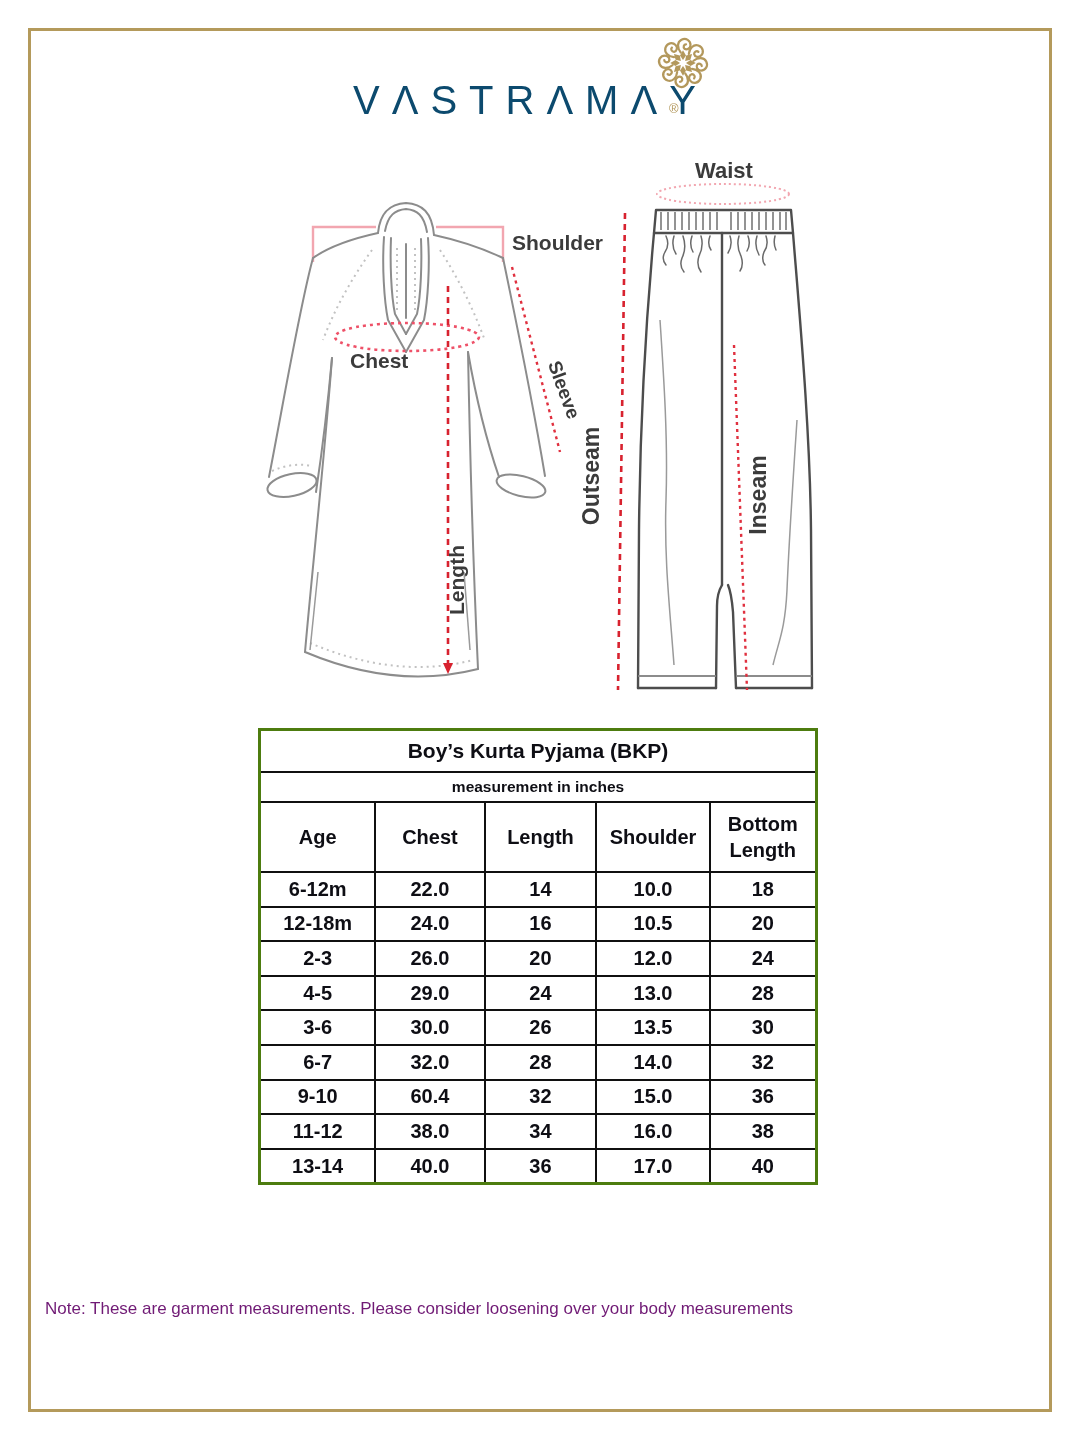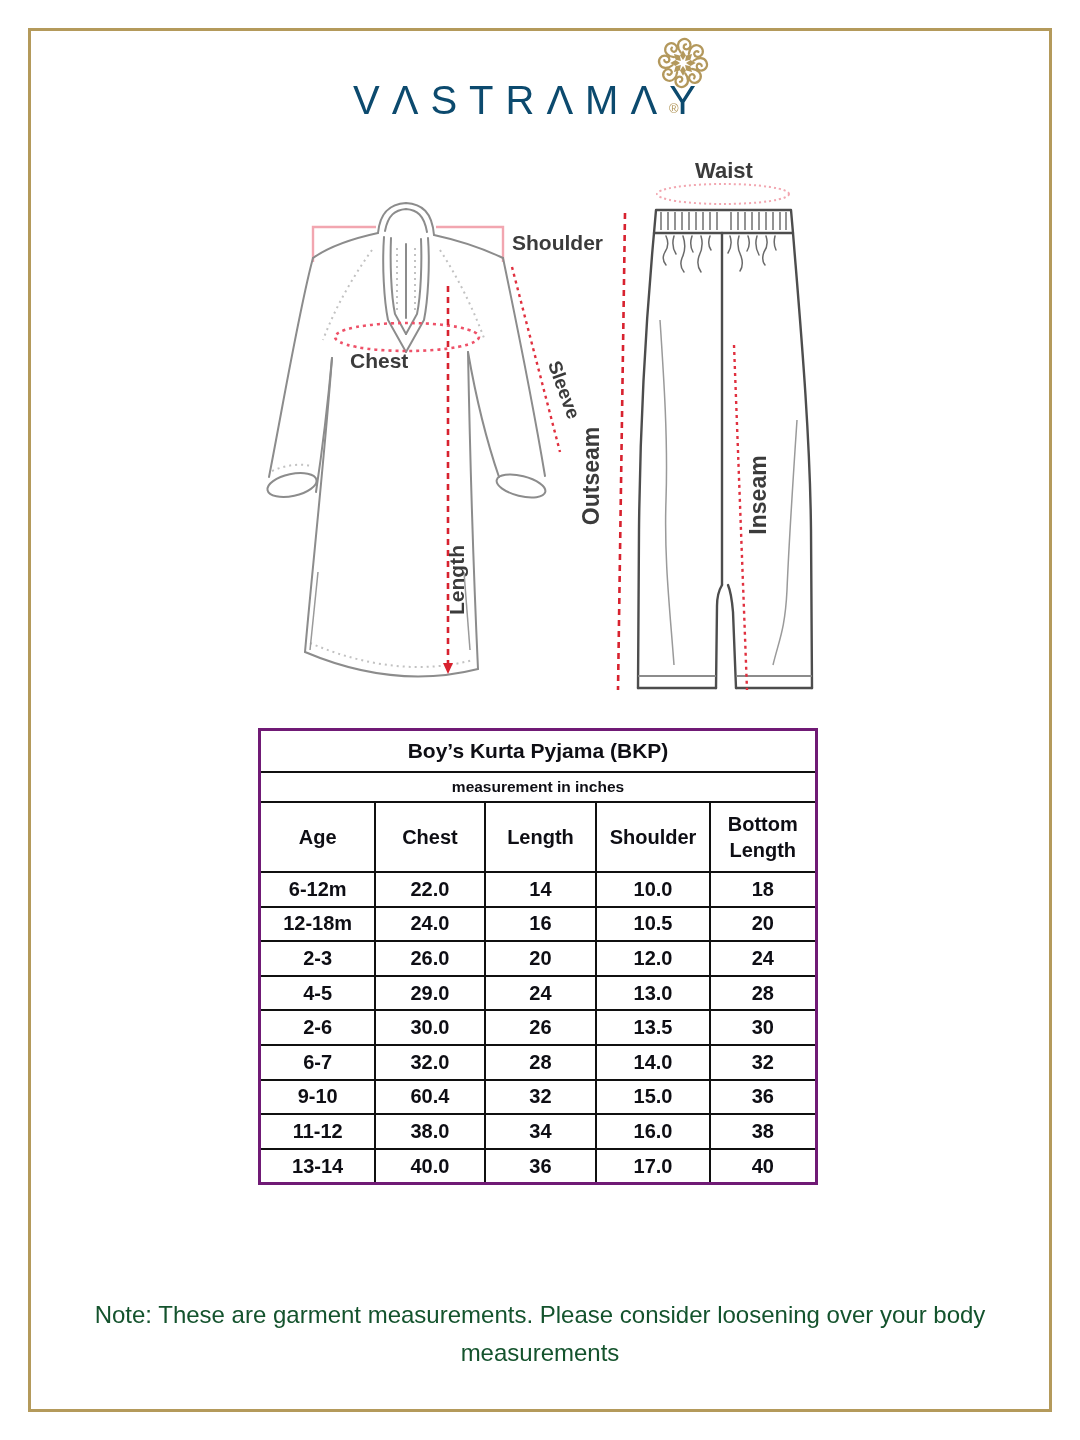--- a/index.html
+++ b/index.html
@@ -42,29 +42,29 @@
   
   .size-table{
     position:absolute;left:258px;top:728px;width:560px;
     border-collapse:collapse;table-layout:fixed;
     color:#0e0e14;
   }
   .size-table th,.size-table td{
     border:2px solid #101010;text-align:center;vertical-align:middle;
     font-weight:700;padding:0;
   }
-  .size-table{border:3px solid #701a75;padding-left:48px;}
+  .size-table{border:3px solid #4d7c0f;padding-left:48px;}
   .row-title th{height:40px;font-size:21px;}
   .row-subtitle th{height:28px;font-size:15.5px;}
   .row-head th{height:68px;font-size:20px;line-height:1.3;}
   .size-table td{height:32.6px;font-size:20px;}
   
   .note{
     position:absolute;left:45px;right:45px;top:1296px;
-    text-align:center;font-size:24px;line-height:1.57;color:#14532d;
+    text-align:left;font-size:17px;line-height:1.57;color:#701a75;
   }
 </style>
 </head>
 <body>
 
 <div class="page">
 
   <div class="gold-frame"></div>
 
   <div class="logo-text">VΛSTRΛMΛY</div>
@@ -225,21 +225,21 @@
           <td>24</td>
         </tr>
         <tr>
           <td>4-5</td>
           <td>29.0</td>
           <td>24</td>
           <td>13.0</td>
           <td>28</td>
         </tr>
         <tr>
-          <td>2-6</td>
+          <td>3-6</td>
           <td>30.0</td>
           <td>26</td>
           <td>13.5</td>
           <td>30</td>
         </tr>
         <tr>
           <td>6-7</td>
           <td>32.0</td>
           <td>28</td>
           <td>14.0</td>

